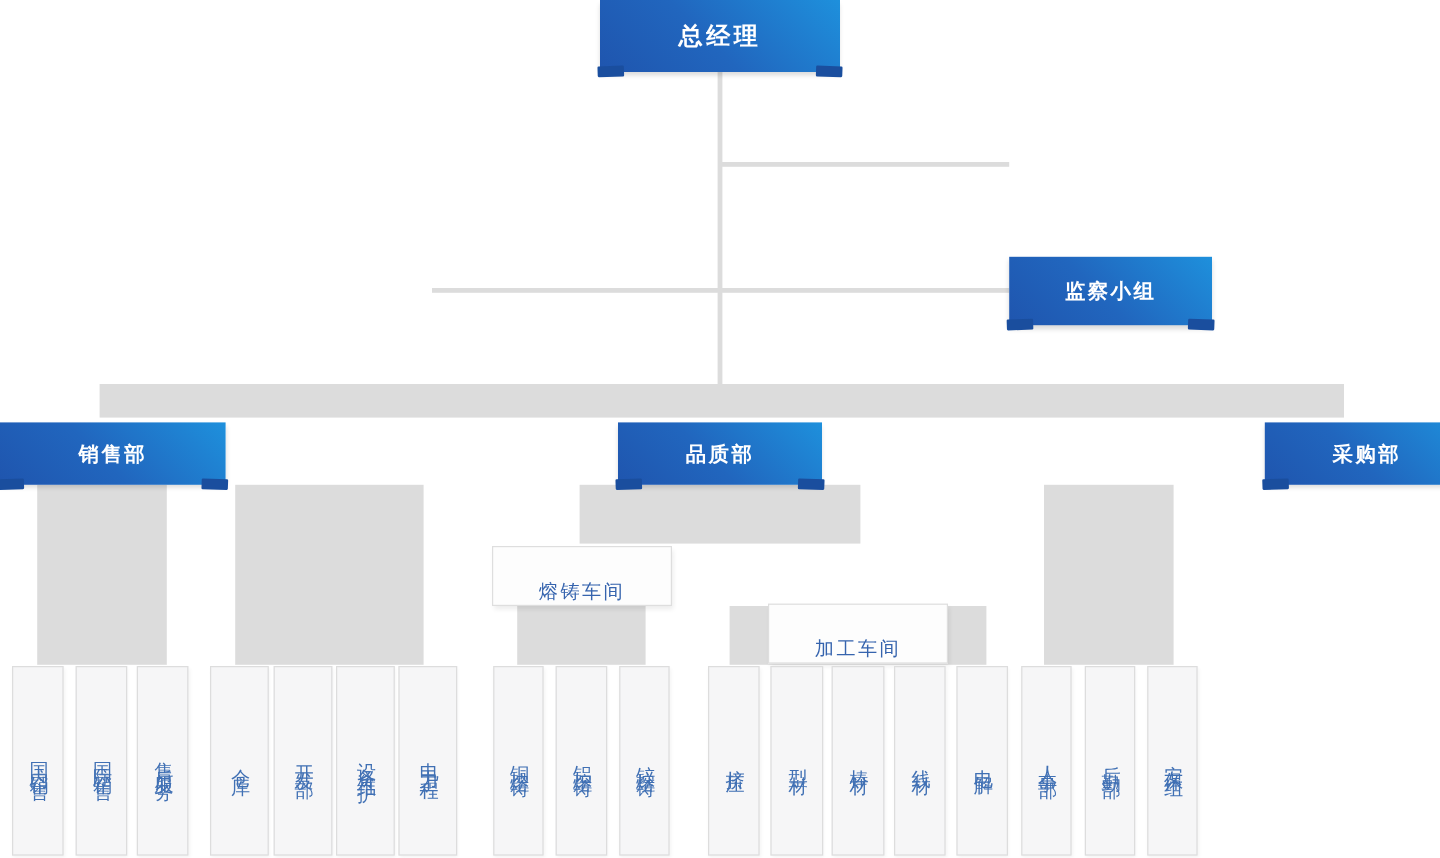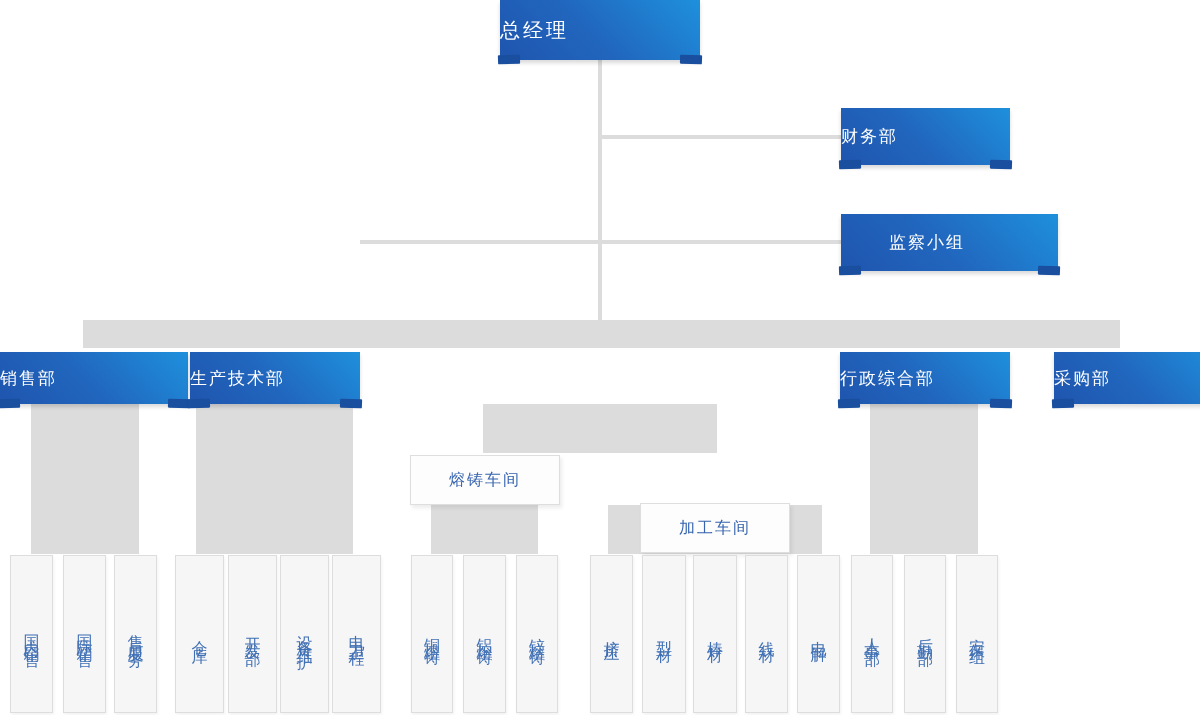--- a/index.html
+++ b/index.html
@@ -20,22 +20,23 @@
     position: absolute;
     background: #dcdcdc;
   }
   
   .bluebox {
     position: absolute;
     background: linear-gradient(225deg, #1e90dc 0%, #2166be 55%, #1f55ae 100%);
     color: #ffffff;
     display: flex;
     align-items: center;
+    justify-content: center;
     font-size: 17px;
-    font-weight: normal;
+    font-weight: bold;
     letter-spacing: 2px;
     box-shadow: 0 3px 4px rgba(0,0,0,0.15);
     z-index: 3;
   }
   .bluebox::before, .bluebox::after {
     content: "";
     position: absolute;
     bottom: -4px;
     width: 22px;
     height: 9px;
@@ -47,21 +48,21 @@
   .bluebox::before { left: -2px; transform: rotate(-2deg); }
   .bluebox::after  { right: -2px; transform: rotate(2deg); }
   .bluebox.root { font-size: 20px; letter-spacing: 3px; }
   
   .whitebox {
     position: absolute;
     background: #fdfdfd;
     border: 1px solid #dedede;
     color: #3664ae;
     display: flex;
-    align-items: center;
+    align-items: flex-end;
     justify-content: center;
     font-size: 16px;
     letter-spacing: 2px;
     box-shadow: 2px 3px 4px rgba(0,0,0,0.08);
     box-sizing: border-box;
     z-index: 3;
   }
   
   .leaf {
     position: absolute;
@@ -100,35 +101,29 @@
   <div class="conn" style="left:196px; top:404px; width:157px; height:150px;"></div>
   <div class="conn" style="left:483px; top:404px; width:234px; height:49px;"></div>
   <div class="conn" style="left:870px; top:404px; width:108px; height:150px;"></div>
   <div class="conn" style="left:431px; top:505px; width:107px; height:49px;"></div>
   <div class="conn" style="left:608px; top:505px; width:214px; height:49px;"></div>
 
   <div class="bluebox root" style="left:500px; top:0; width:200px; height:60px;">
     <span>总经理</span>
   </div>
 
-  <div class="bluebox" style="left:841px; top:108px; width:169px; height:57px;">
-    <span>财务部</span>
-  </div>
-  <div class="bluebox" style="left:841px; top:214px; width:169px; height:57px;padding-left:48px;">
+  <div class="bluebox" style="left:841px; top:214px; width:169px; height:57px;">
     <span>监察小组</span>
   </div>
 
   <div class="bluebox" style="left:0; top:352px; width:188px; height:52px;">
     <span>销售部</span>
   </div>
-  <div class="bluebox" style="left:190px; top:352px; width:170px; height:52px;">
-    <span>生产技术部</span>
-  </div>
-  <div class="bluebox" style="left:840px; top:352px; width:170px; height:52px;">
-    <span>行政综合部</span>
+  <div class="bluebox" style="left:515px; top:352px; width:170px; height:52px;">
+    <span>品质部</span>
   </div>
   <div class="bluebox" style="left:1030px; top:352px; width:170px; height:52px;margin-left:24px;">
     <span>采购部</span>
   </div>
 
   <div class="whitebox" style="left:410px; top:455px; width:150px; height:50px;">
     <span>熔铸车间</span>
   </div>
   <div class="whitebox" style="left:640px; top:455px; width:150px; height:50px;margin-top:48px;">
     <span>加工车间</span>

